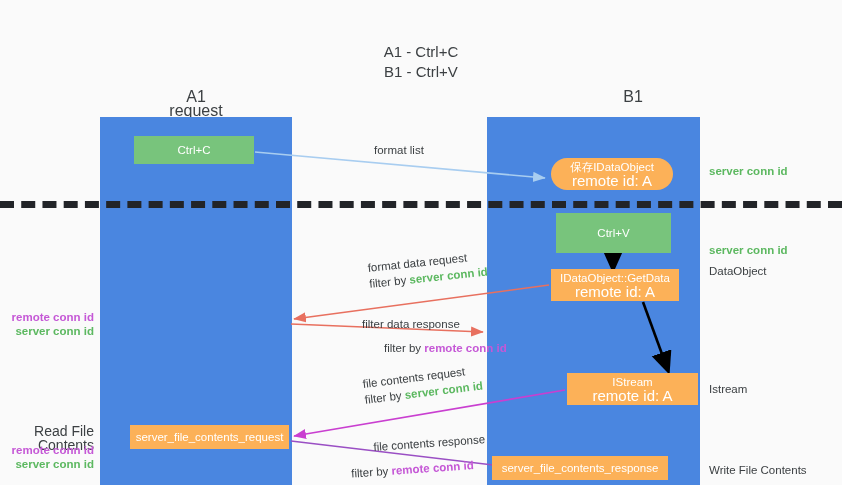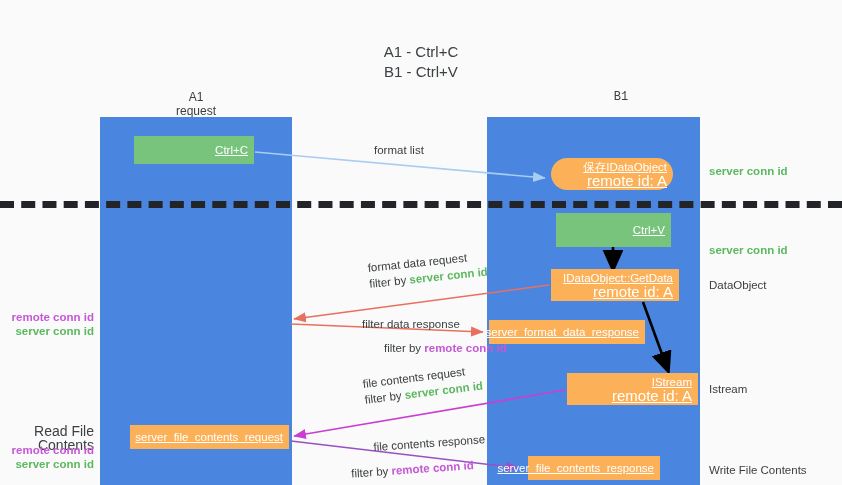--- a/index.html
+++ b/index.html
@@ -15,68 +15,67 @@
   .abs{position:absolute;}
 
   
   #title{
     left:0;top:10px;width:842px;text-align:center;
     font-size:15px;line-height:20px;color:#3c4043;
   }
 
   
   .col-head{
-    text-align:center;font-size:12px;line-height:14px;color:#3c4043;
+    text-align:center;font-size:16px;line-height:14px;color:#3c4043;
   }
   #head-a1{left:120px;top:58px;width:152px;}
-  #head-b1{left:516px;top:58px;width:210px;font-family:Liberation Mono, monospace;}
+  #head-b1{left:528px;top:58px;width:210px;}
 
   
   .lane{background:#4a86e0;}
   #lane-a1{left:100px;top:85px;width:192px;height:375px;}
   #lane-b1{left:487px;top:85px;width:213px;height:375px;}
 
   
   #dashed{
     left:0;top:169px;width:842px;height:0;
     border-top:7px dashed #222428;
   }
 
   
   .node{
     box-sizing:border-box;
     display:flex;flex-direction:column;
-    align-items:flex-end;justify-content:center;
+    align-items:center;justify-content:center;
     color:#ffffff;font-size:11.5px;line-height:14px;
     text-align:center;
     padding:4px 6px;
-    text-decoration:underline;
   }
   .node.green{background:#78c47c;}
   .node.orange{background:#fcb158;}
   .node .l2{font-size:15px;}
 
   #n-ctrlc{left:134px;top:104px;width:120px;height:28px;}
   #n-saveido{left:551px;top:126px;width:122px;height:32px;border-radius:16px;}
-  #n-ctrlv{left:556px;top:181px;width:115px;height:34px;}
+  #n-ctrlv{left:556px;top:181px;width:115px;height:40px;}
   #n-getdata{left:551px;top:237px;width:128px;height:32px;}
   #n-istream{left:567px;top:341px;width:131px;height:32px;}
   #n-sfdreq{left:130px;top:276px;width:159px;height:24px;}
   #n-sfdresp{left:489px;top:288px;width:156px;height:24px;}
   #n-sfcreq{left:130px;top:393px;width:159px;height:24px;}
-  #n-sfcresp{left:528px;top:424px;width:132px;height:24px;}
+  #n-sfcresp{left:492px;top:424px;width:176px;height:24px;}
 
   
   .right-note{font-size:11.5px;line-height:14px;}
   .green-t{color:#5cb860;font-weight:bold;}
   .magenta-t{color:#c558d6;font-weight:bold;}
   .plain-t{color:#3c4043;}
   #r-conn1{left:709px;top:132px;}
   #r-conn2{left:709px;top:211px;}
-  #r-dataobject{left:709px;top:246px;}
+  #r-dataobject{left:709px;top:232px;}
   #r-istream{left:709px;top:350px;}
   #r-write{left:709px;top:431px;}
 
   
   .left-note{font-size:11.5px;line-height:14px;text-align:right;}
   #l-note1{left:0px;top:278px;width:94px;}
   #l-read{left:0px;top:392px;width:94px;font-size:14px;color:#3c4043;}
   #l-note2{left:0px;top:411px;width:94px;}
 
   
@@ -168,23 +167,20 @@
     <span>IDataObject::GetData</span>
     <span class="l2">remote id: A</span>
   </div>
 
   <div class="abs node orange" id="n-istream">
     <span>IStream</span>
     <span class="l2">remote id: A</span>
   </div>
 
 
-  <div class="abs node orange" id="n-sfdresp">
-    <span>server_format_data_response</span>
-  </div>
 
   <div class="abs node orange" id="n-sfcreq">
     <span>server_file_contents_request</span>
   </div>
 
   <div class="abs node orange" id="n-sfcresp">
     <span>server_file_contents_response</span>
   </div>
 
   <div class="abs edge-label" id="e-formatlist">

